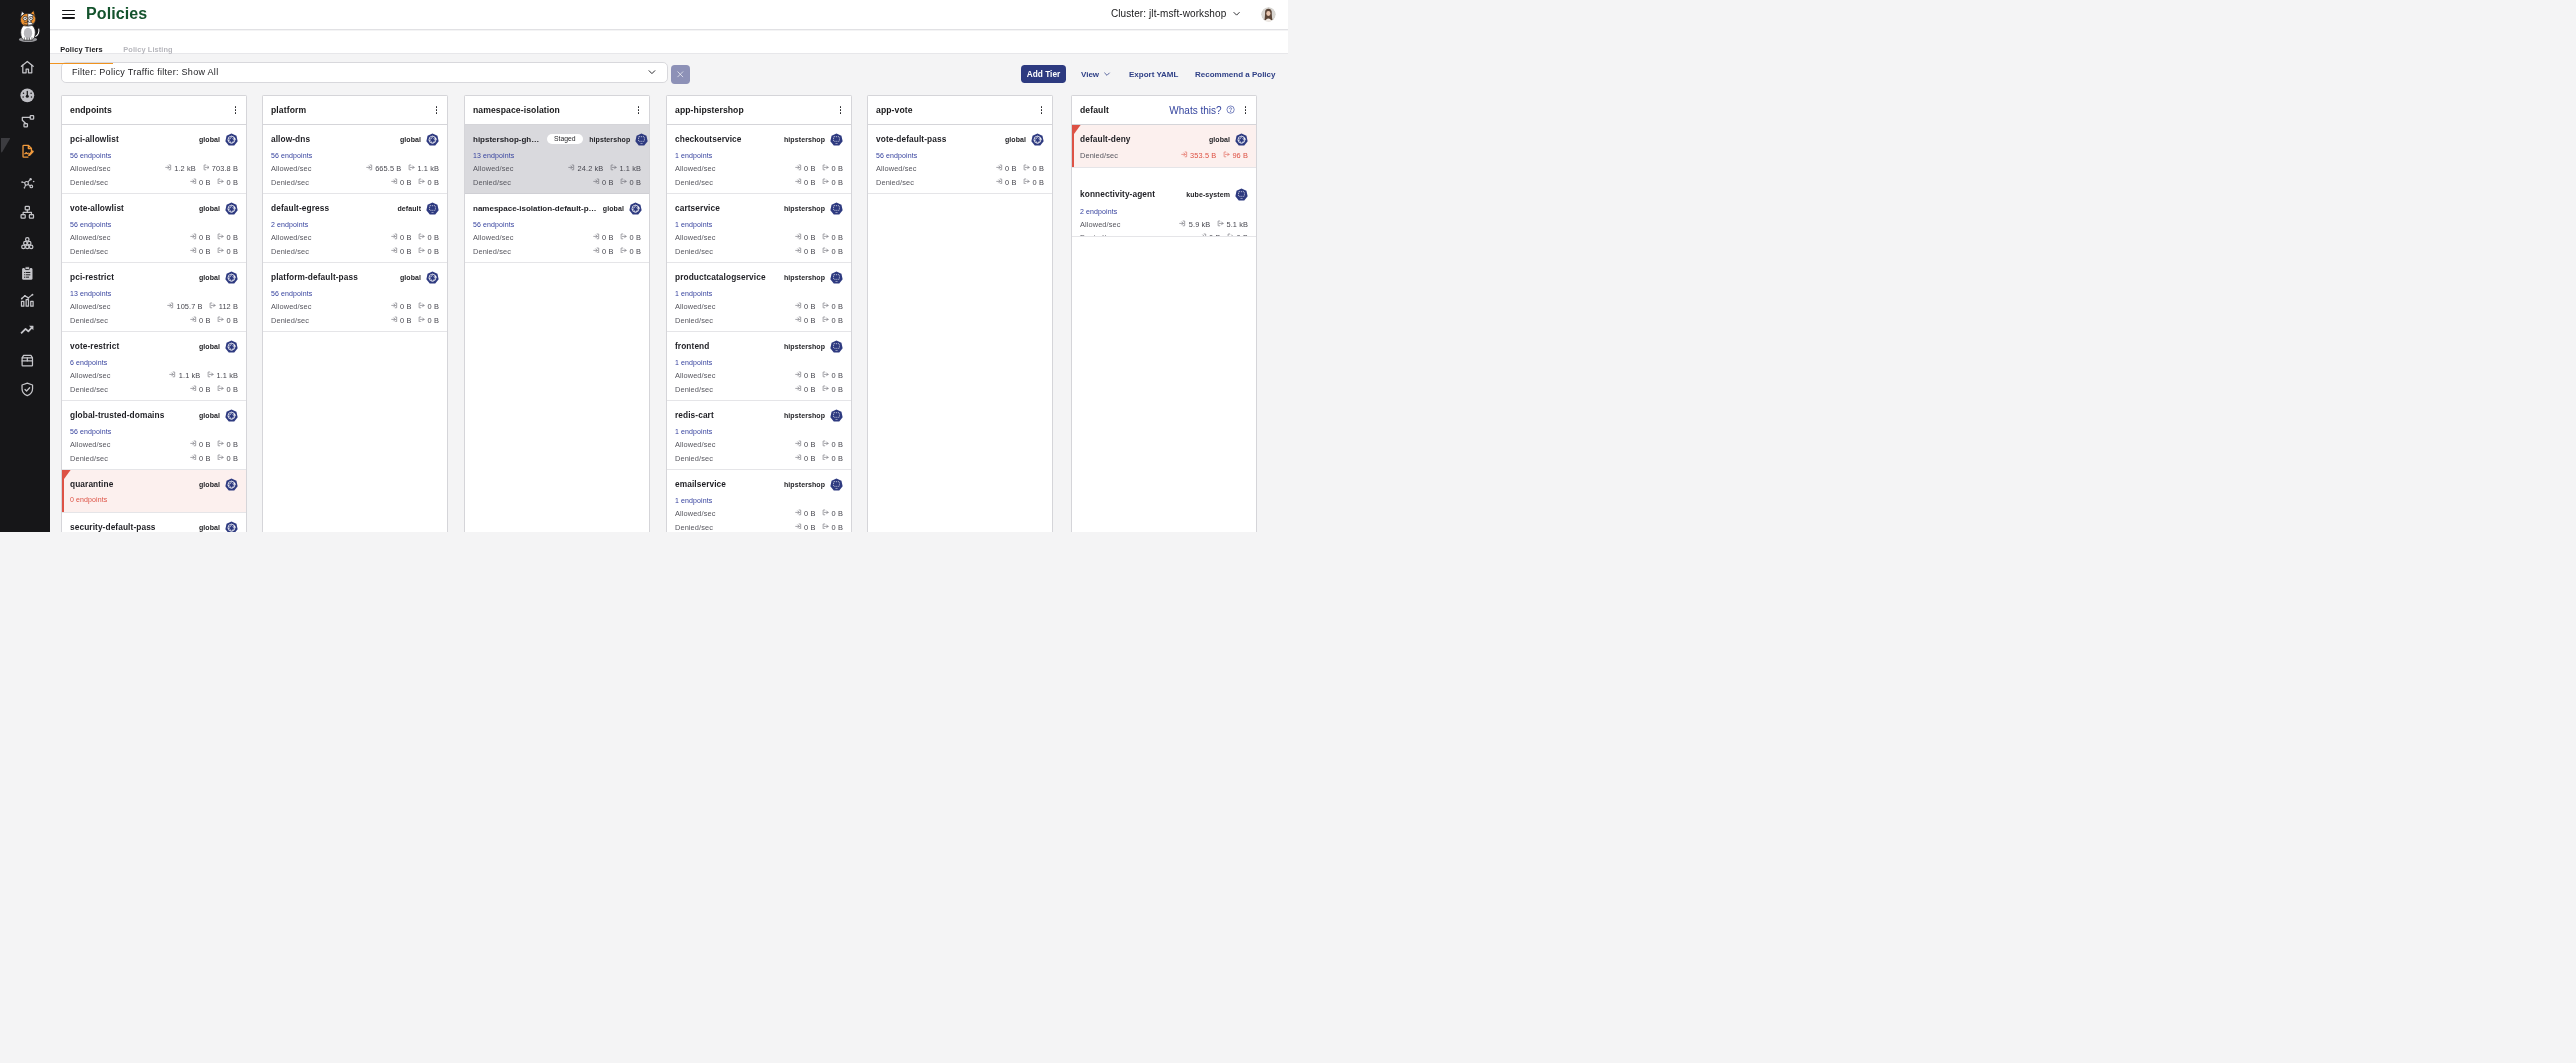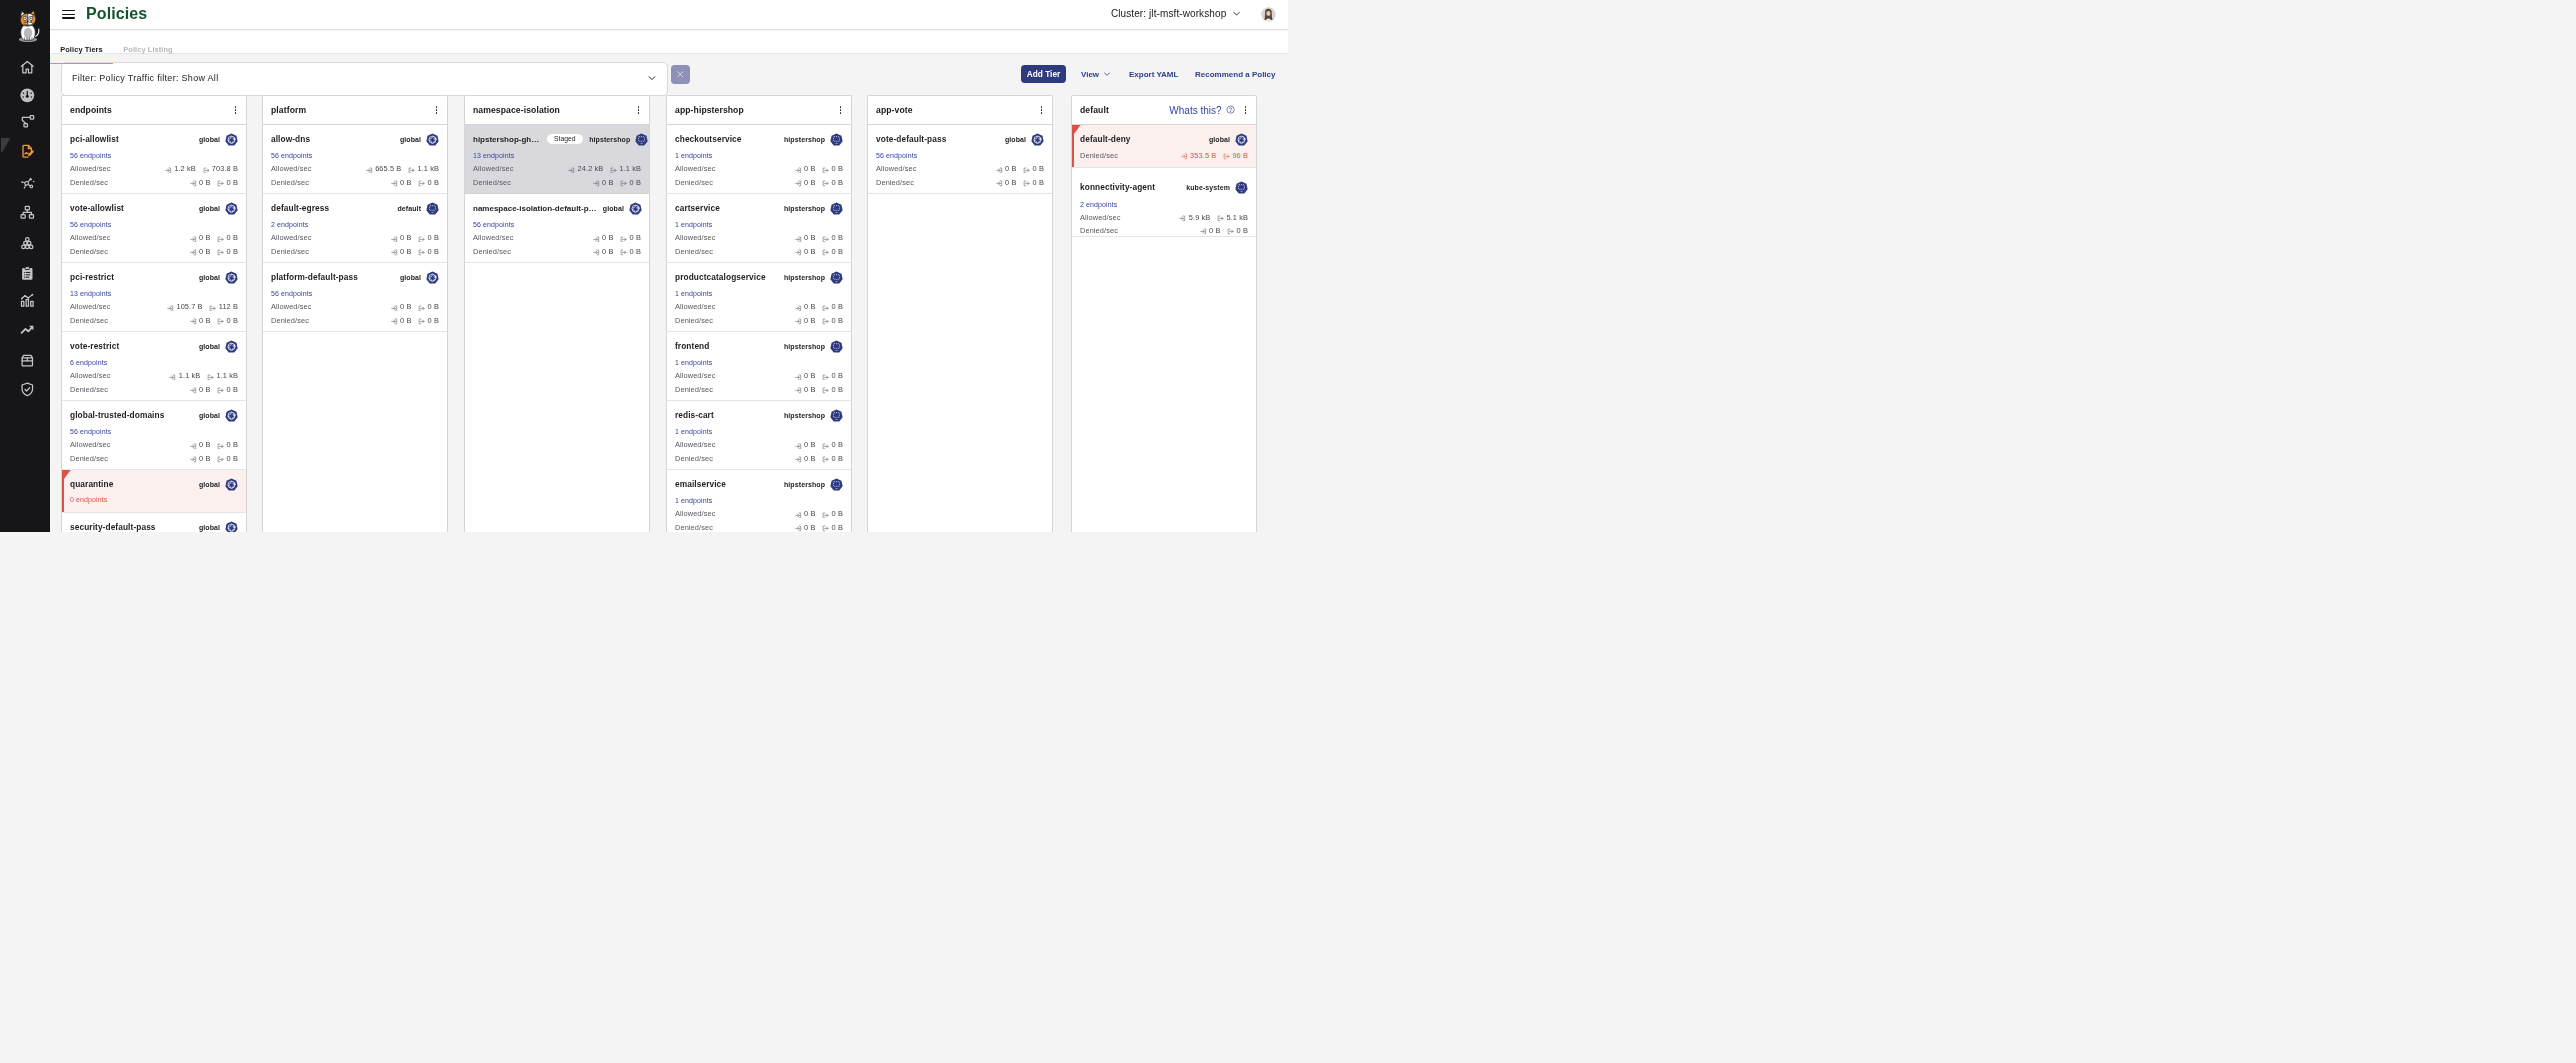--- a/index.html
+++ b/index.html
@@ -8,52 +8,52 @@
 .topbar{position:absolute;left:50px;top:0;width:1238px;height:29.6px;background:#fff;border-bottom:1.2px solid #e1e1e4;z-index:4}
 .burger{position:absolute;left:11.7px;top:9.9px;width:13px}
 .burger i{display:block;height:1.5px;background:#141416;border-radius:1.2px;margin-bottom:2.2px}
 .title{position:absolute;left:36px;top:0;line-height:27px;font-size:16px;font-weight:700;letter-spacing:0.1px;color:#14532d;white-space:nowrap}
 .cluster{position:absolute;right:47px;top:0;height:27px;display:flex;align-items:center;font-size:10px;font-weight:500;color:#19191b;gap:5.5px;letter-spacing:0.1px;white-space:nowrap}
 .avatar{position:absolute;right:12.3px;top:6.8px;width:14.8px;height:14.8px;border-radius:50%;overflow:hidden}
 .tabbar{position:absolute;left:50px;top:31px;width:1238px;height:23.4px;background:#fff;border-bottom:1.2px solid #e7e7ea;z-index:3}
 .tab{position:absolute;top:10px;height:23.4px;line-height:18px;text-align:center;font-size:7.4px;font-weight:700;letter-spacing:0.1px;white-space:nowrap}
 .tab1{left:0;width:63px;color:#1b1b1e;border-bottom:1.8px solid #f0931f}
 .tab2{left:63px;width:70px;color:#b6b6bc}
-.filter{position:absolute;left:61px;top:62px;width:607px;height:34px;background:#fff;border:0.9px solid #d8d8dc;border-radius:4.9px;display:flex;align-items:center;padding:0 9.9px 1.2px 9.9px;font-size:9px;color:#222226;letter-spacing:0.3px}
+.filter{position:absolute;left:61px;top:62px;width:607px;height:21px;background:#fff;border:0.9px solid #d8d8dc;border-radius:4.9px;display:flex;align-items:center;padding:0 9.9px 1.2px 9.9px;font-size:9px;color:#222226;letter-spacing:0.3px}
 .filter svg{margin-left:auto}
 .clear{position:absolute;left:671px;top:65px;width:19px;height:18.5px;background:#8d91b7;border-radius:3.7px;display:flex;align-items:center;justify-content:center}
 .addtier{position:absolute;left:1021px;top:65px;width:45px;height:18px;background:#2d3a80;border-radius:3.7px;color:#fff;font-size:8.3px;font-weight:600;text-align:center;line-height:18px;white-space:nowrap}
 .tbtn{position:absolute;top:65px;height:18px;display:flex;align-items:center;font-size:8px;font-weight:600;color:#2e3f86;letter-spacing:0;gap:4.3px;white-space:nowrap}
 .col{position:absolute;top:95px;width:186px;height:459px;background:#fff;border:0.7px solid #d5d5d9;border-radius:1.2px}
 .chead{height:29px;border-bottom:0.7px solid #d5d5d9;display:flex;align-items:center;padding:0 8.6px 0 8px}
 .ct{font-size:8.6px;font-weight:700;color:#19191b;letter-spacing:0.1px}
 .flx{flex:1}
 .kebab{display:flex;flex-direction:column;gap:1.5px;padding:1.2px}
 .kebab i{width:1.7px;height:1.7px;border-radius:50%;background:#1f1f23}
 .wt{display:flex;align-items:center;font-size:10px;color:#35459f;font-weight:500;margin-right:8px;gap:1.8px;white-space:nowrap}
 .card{position:relative;height:69px;border-bottom:0.6px solid #e5e5e8;padding:7.4px 8px 0 8px;overflow:hidden}
 .card.staged{background:#d9d9dd;border-bottom-color:#cfcfd4}
 .card.staged .nm{font-size:8px;letter-spacing:0}
 .card.long .nm{font-size:8px;letter-spacing:0}
 .card.pink{background:#fcf0ee}
 .card.short{height:43px}
 .card.short .ep{margin-top:2.2px}
 .card.deny{height:43px}
-.card.tight{padding-top:12px}
+.card.tight{padding-top:19px}
 .card.tight .ep{margin-top:4.9px}
 .r1{display:flex;align-items:center;height:14px}
 .nm{font-size:8.3px;font-weight:700;color:#1e1e23;letter-spacing:0.1px;white-space:nowrap;flex:none}
 .sc{font-size:7px;font-weight:700;color:#232327;margin:0 4.9px 0 6.2px;letter-spacing:0.1px;white-space:nowrap}
 .bdg{flex:none}
 .pill{background:#fff;border-radius:5.2px;height:9.9px;line-height:9.9px;padding:0 7.4px;font-size:6.8px;color:#27272a;margin-left:7.4px;font-weight:500}
 .ep{font-size:7px;color:#36429e;margin-top:4px;height:11.7px;line-height:11.7px;letter-spacing:0.1px}
 .ep.red{color:#dd5245}
 .row{display:flex;align-items:center;height:13px;margin-top:0.3px}
 .row .lb{font-size:7.4px;color:#56565e;letter-spacing:0.1px;flex:1}
-.vals{display:flex;align-items:flex-end;color:#5b5b63;font-size:7.4px}
+.vals{display:flex;align-items:flex-start;color:#5b5b63;font-size:7.4px}
 .vals .v{color:#47474f;margin-left:2.5px;letter-spacing:0.1px}
 .vals .gap{width:6.8px}
 .vals.red,.vals.red .v{color:#dd4f41}
 .deny .row{margin-top:2.5px}
 .corner{position:absolute;left:0;top:0;width:8.6px;height:11.7px;background:#dd5245;clip-path:polygon(0 0,100% 0,0 100%)}
 .redbar{position:absolute;left:0;top:0;bottom:0;width:1.5px;background:#dd5245}
 </style></head><body>
 <div class="sidebar">
 <svg width="24.6" height="33" viewBox="0 0 40 54" style="position:absolute;left:16px;top:9.2px">
 <ellipse cx="19.5" cy="50" rx="15" ry="4.2" fill="#98989c"></ellipse>

